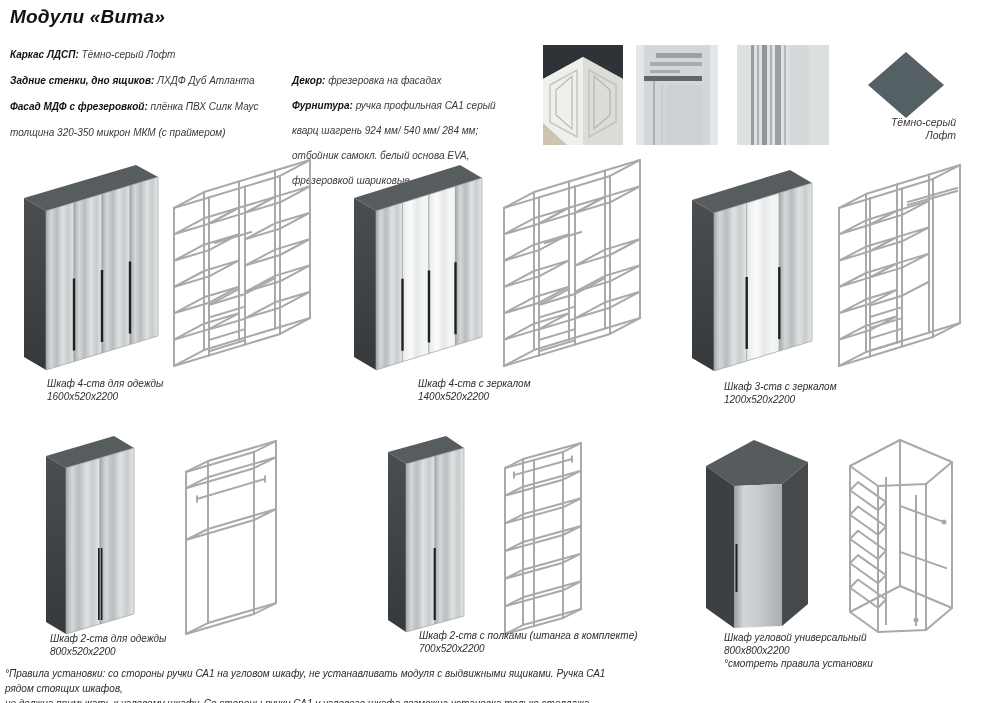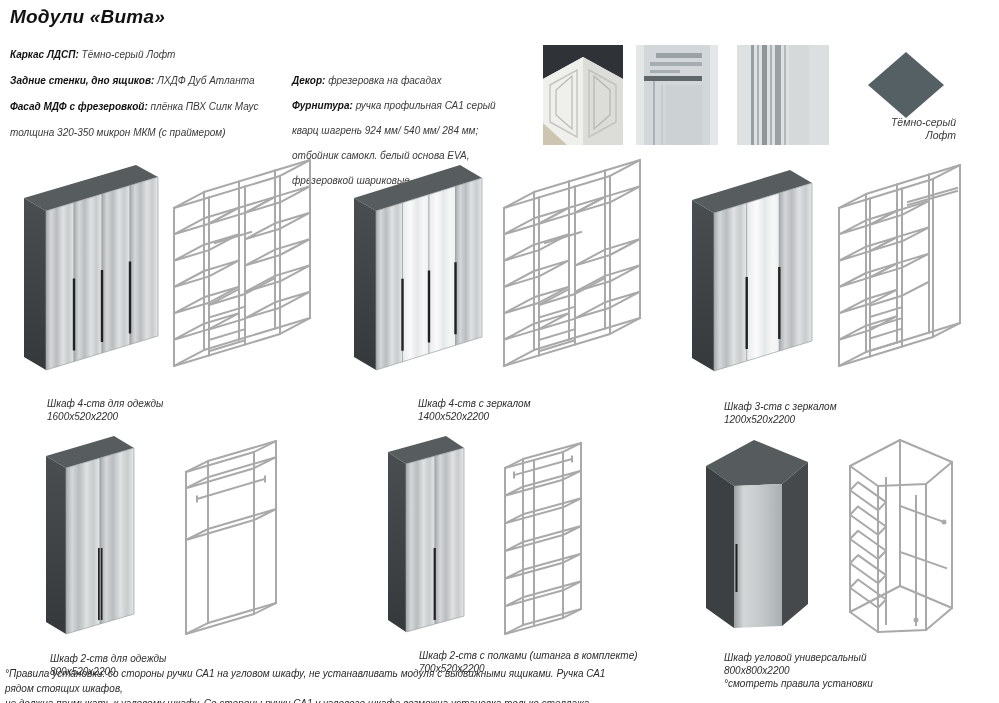--- a/index.html
+++ b/index.html
@@ -10,21 +10,21 @@
   .specs .line{height:26px;line-height:26px;white-space:nowrap;}
   .specs b{color:#121212;font-weight:bold;}
   .specs-left{left:10px;top:42px;}
   .specs-right{left:292px;top:40px;margin-top:28px;}
   .specs-right .line{height:25px;line-height:25px;}
   .photo{position:absolute;top:45px;}
   .swatch-diamond{position:absolute;left:866px;top:50px;}
   .swatch-label{position:absolute;left:856px;top:116px;width:100px;text-align:right;
                 font-size:10.5px;line-height:13px;color:#3a3a3a;}
   .figure{position:absolute;}
-  .cap{position:absolute;font-size:10px;line-height:13px;color:#2e2e2e;margin-top:20px;}
+  .cap{position:absolute;font-size:10px;line-height:13px;color:#2e2e2e;}
   .footnote{position:absolute;left:5px;top:666px;font-size:10px;line-height:15px;color:#2b2b2b;width:620px;}
   svg{display:block;}
   .wf{stroke:#a9a9a9;stroke-width:2;fill:none;stroke-linecap:square;stroke-linejoin:round;}
 </style>
 </head>
 <body>
 
 <div class="page">
 
   <svg width="0" height="0">

